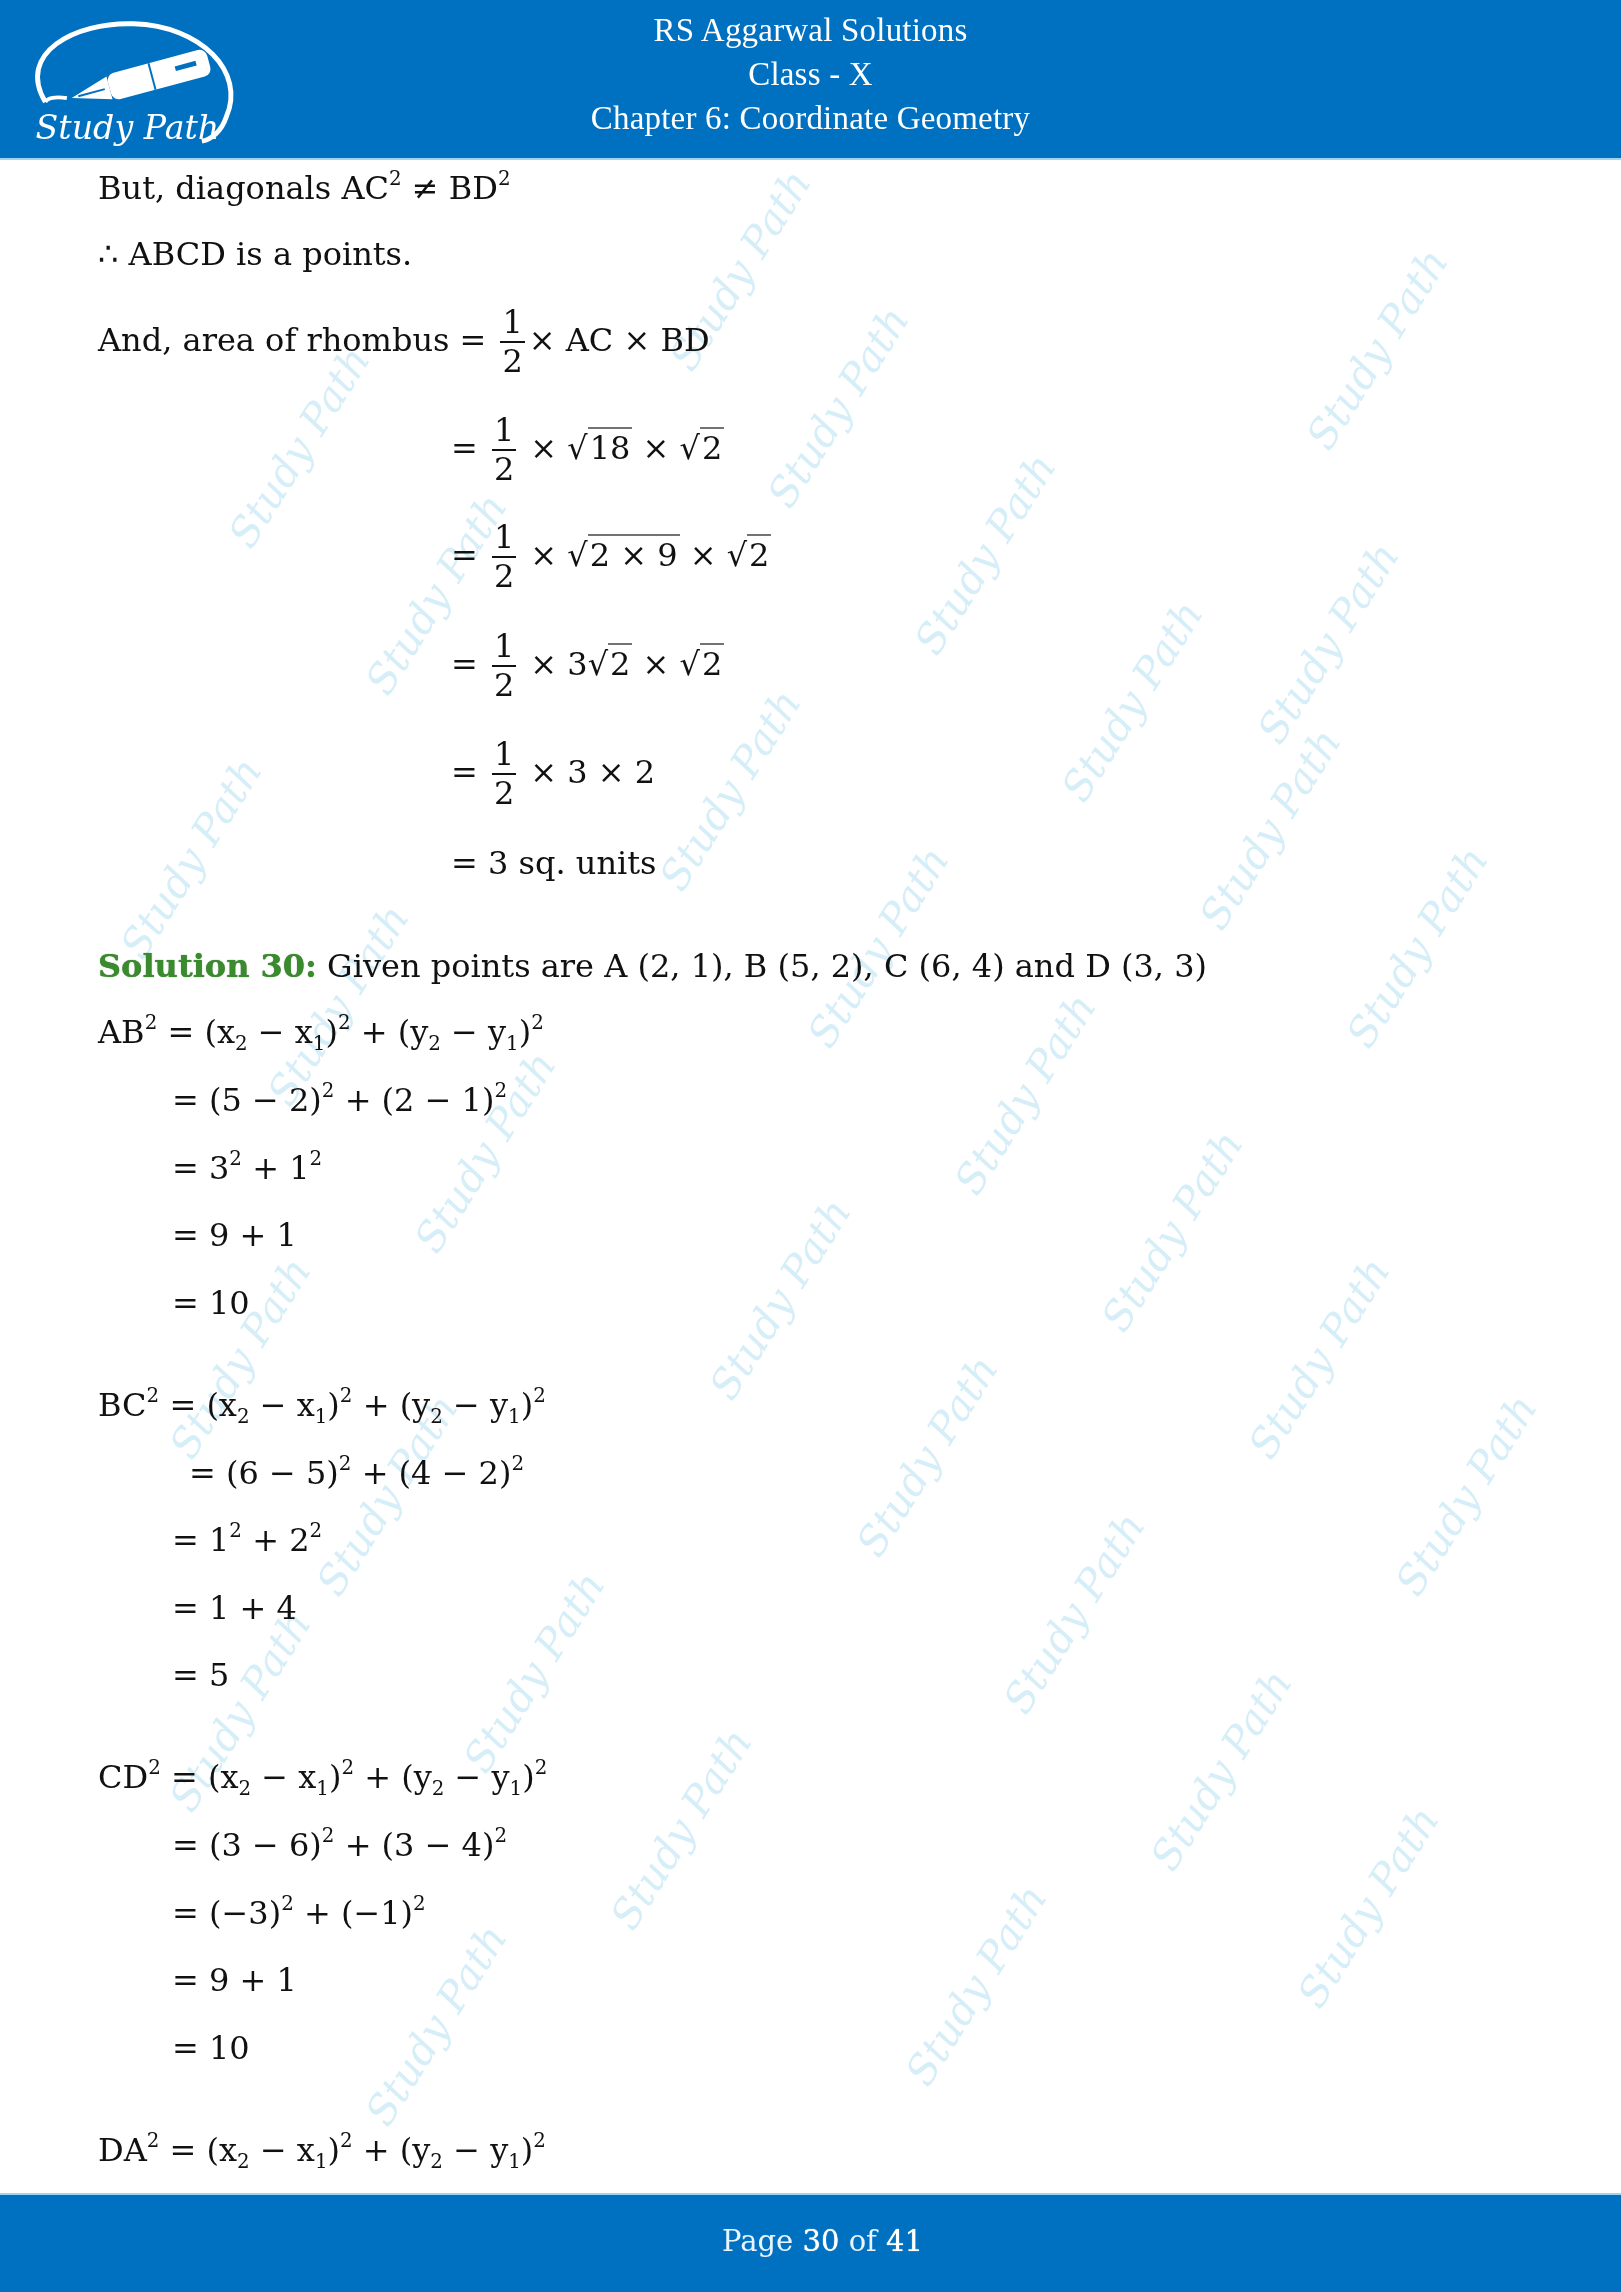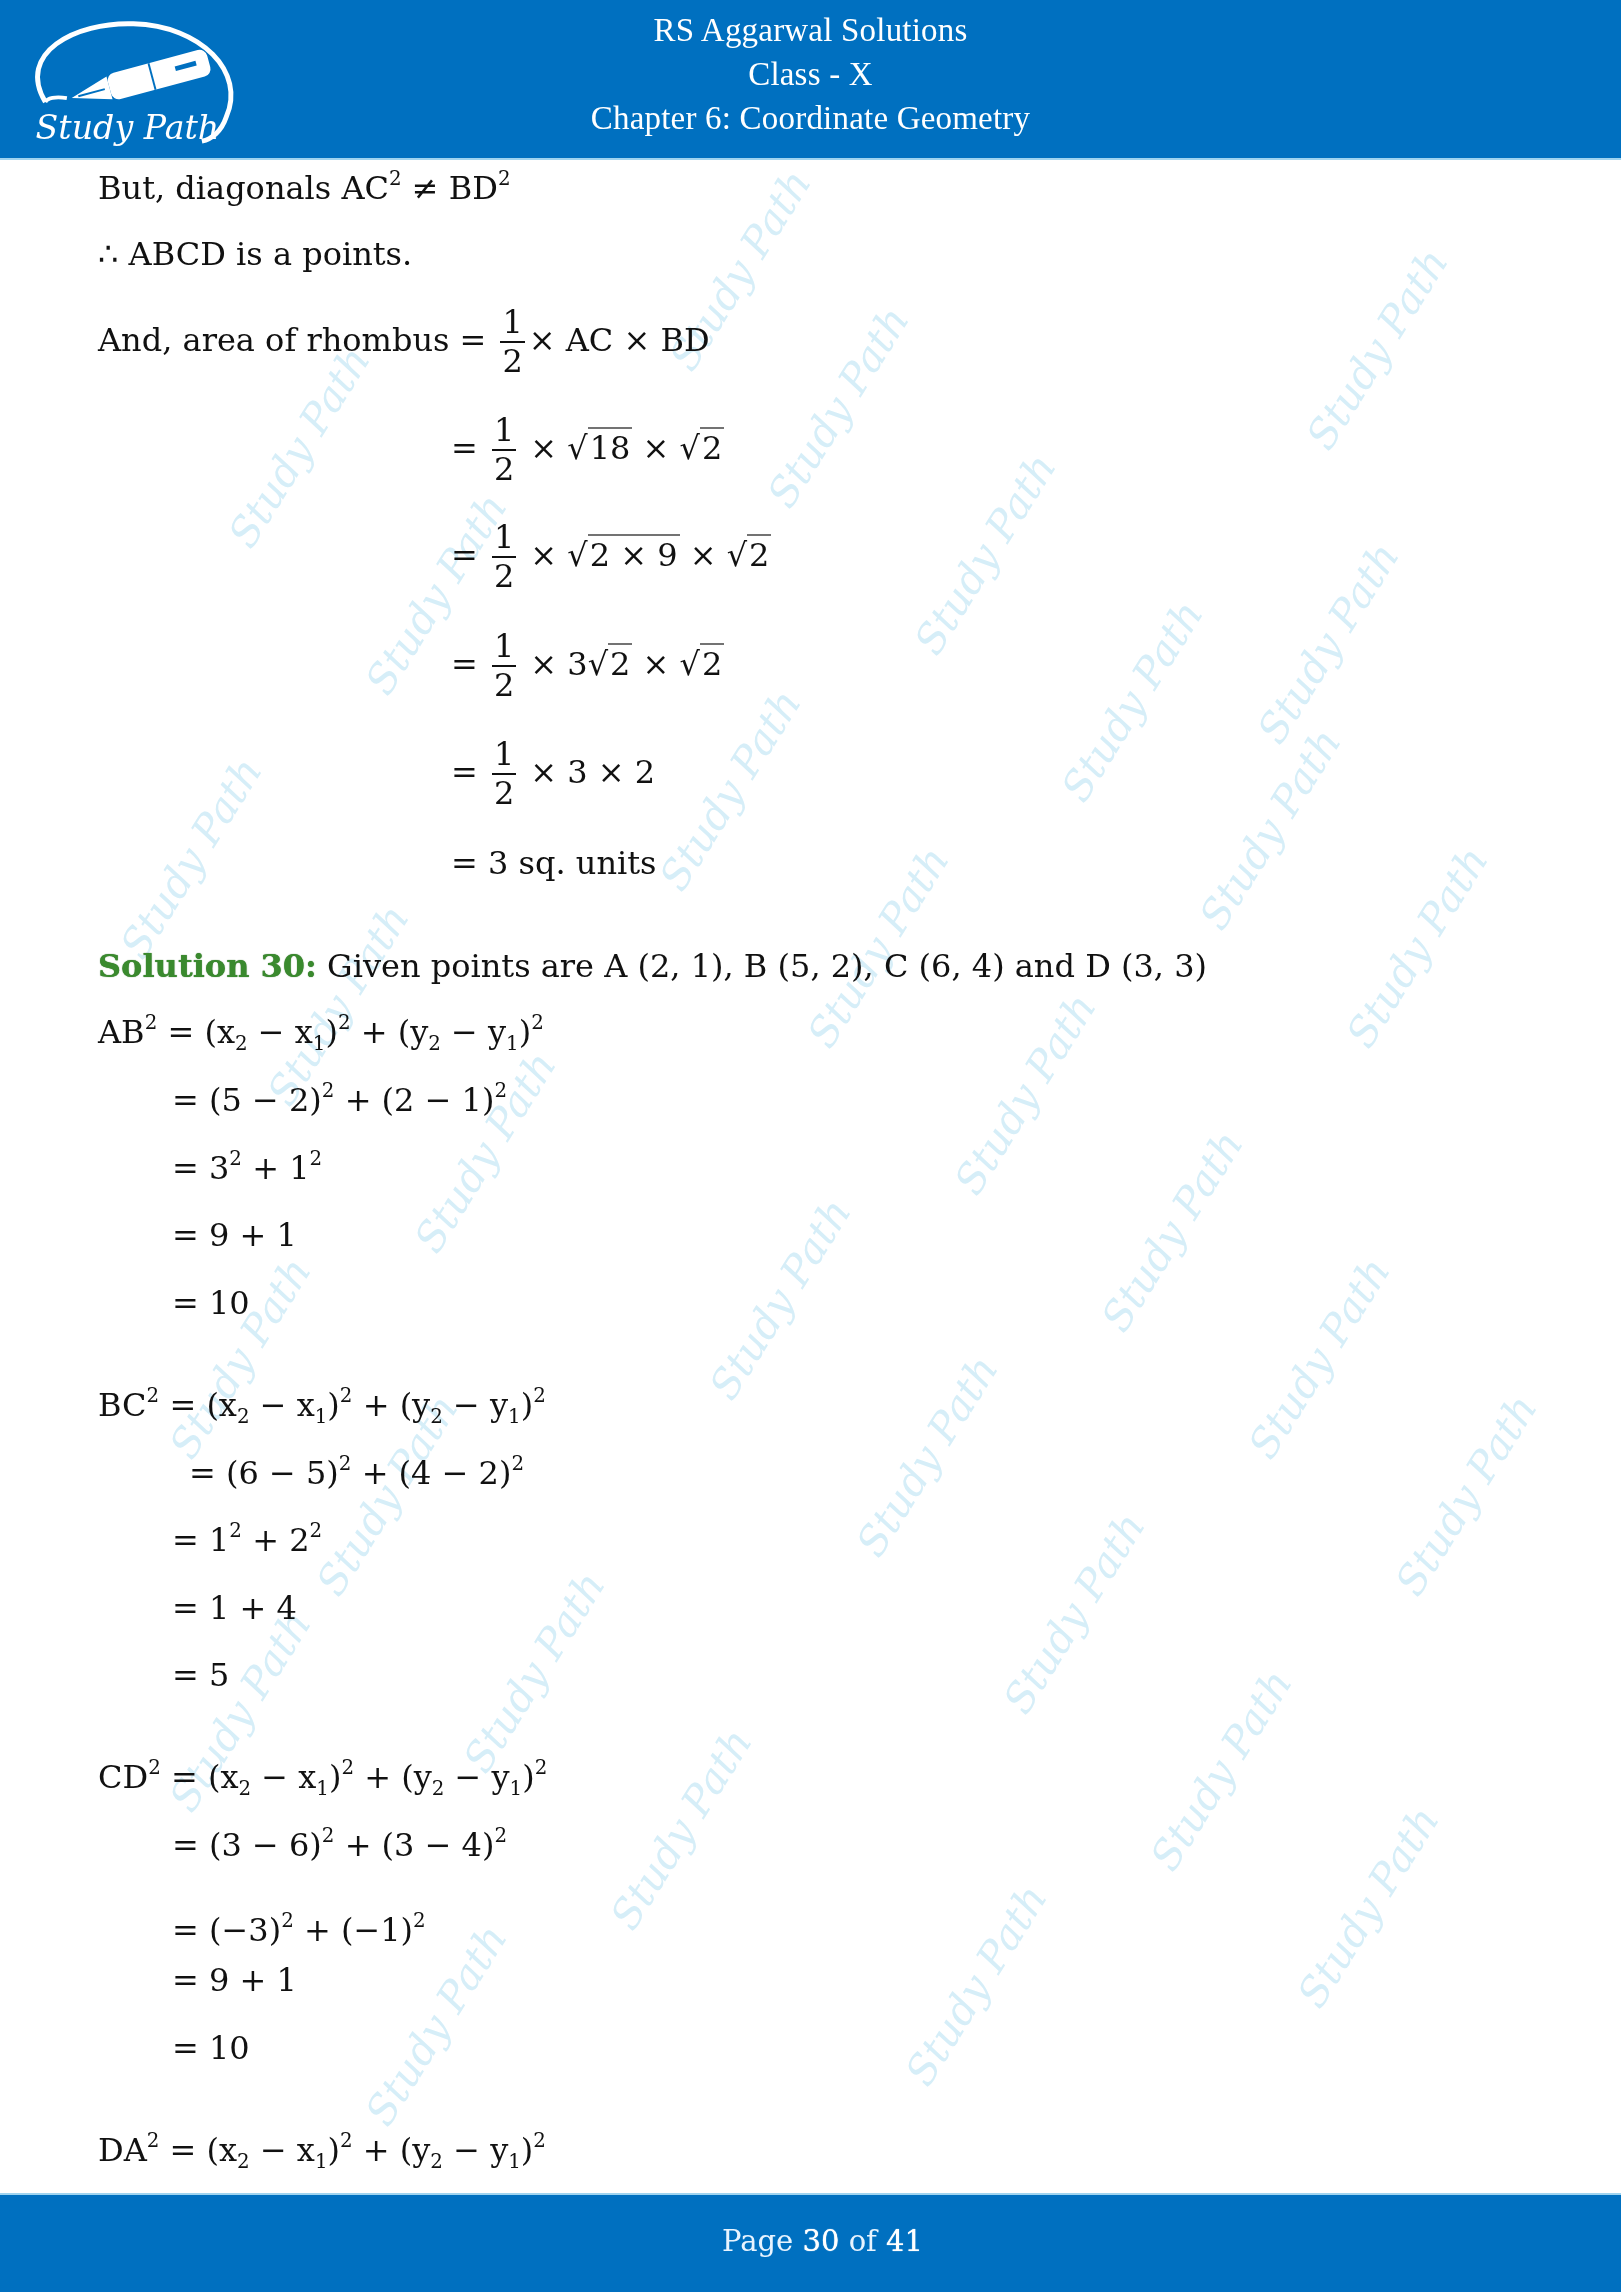--- a/index.html
+++ b/index.html
@@ -188,21 +188,21 @@
   <div class="line" style="left:172px; top:1589px;text-align:right;">= 1 + 4</div>
   <div class="line" style="left:172px; top:1656px;">= 5</div>
 
   <div class="line" style="left:98px; top:1758px;">
     <span>CD</span><sup>2</sup>
     = (<span class="it">x</span><sub>2</sub> − <span class="it">x</span><sub>1</sub>)<sup>2</sup> + (<span class="it">y</span><sub>2</sub> − <span class="it">y</span><sub>1</sub>)<sup>2</sup>
   </div>
   <div class="line" style="left:172px; top:1826px;">
     <span>= (3 − 6)</span><sup>2</sup> <span>+ (3 − 4)</span><sup>2</sup>
   </div>
-  <div class="line" style="left:172px; top:1894px;margin-top:17px;">
+  <div class="line" style="left:172px; top:1894px;">
     <span>= (−3)</span><sup>2</sup> <span>+ (−1)</span><sup>2</sup>
   </div>
   <div class="line" style="left:172px; top:1961px;">= 9 + 1</div>
   <div class="line" style="left:172px; top:2029px;">= 10</div>
 
   <div class="line" style="left:98px; top:2131px;">
     <span>DA</span><sup>2</sup>
     = (<span class="it">x</span><sub>2</sub> − <span class="it">x</span><sub>1</sub>)<sup>2</sup> + (<span class="it">y</span><sub>2</sub> − <span class="it">y</span><sub>1</sub>)<sup>2</sup>
   </div>
 </div>

